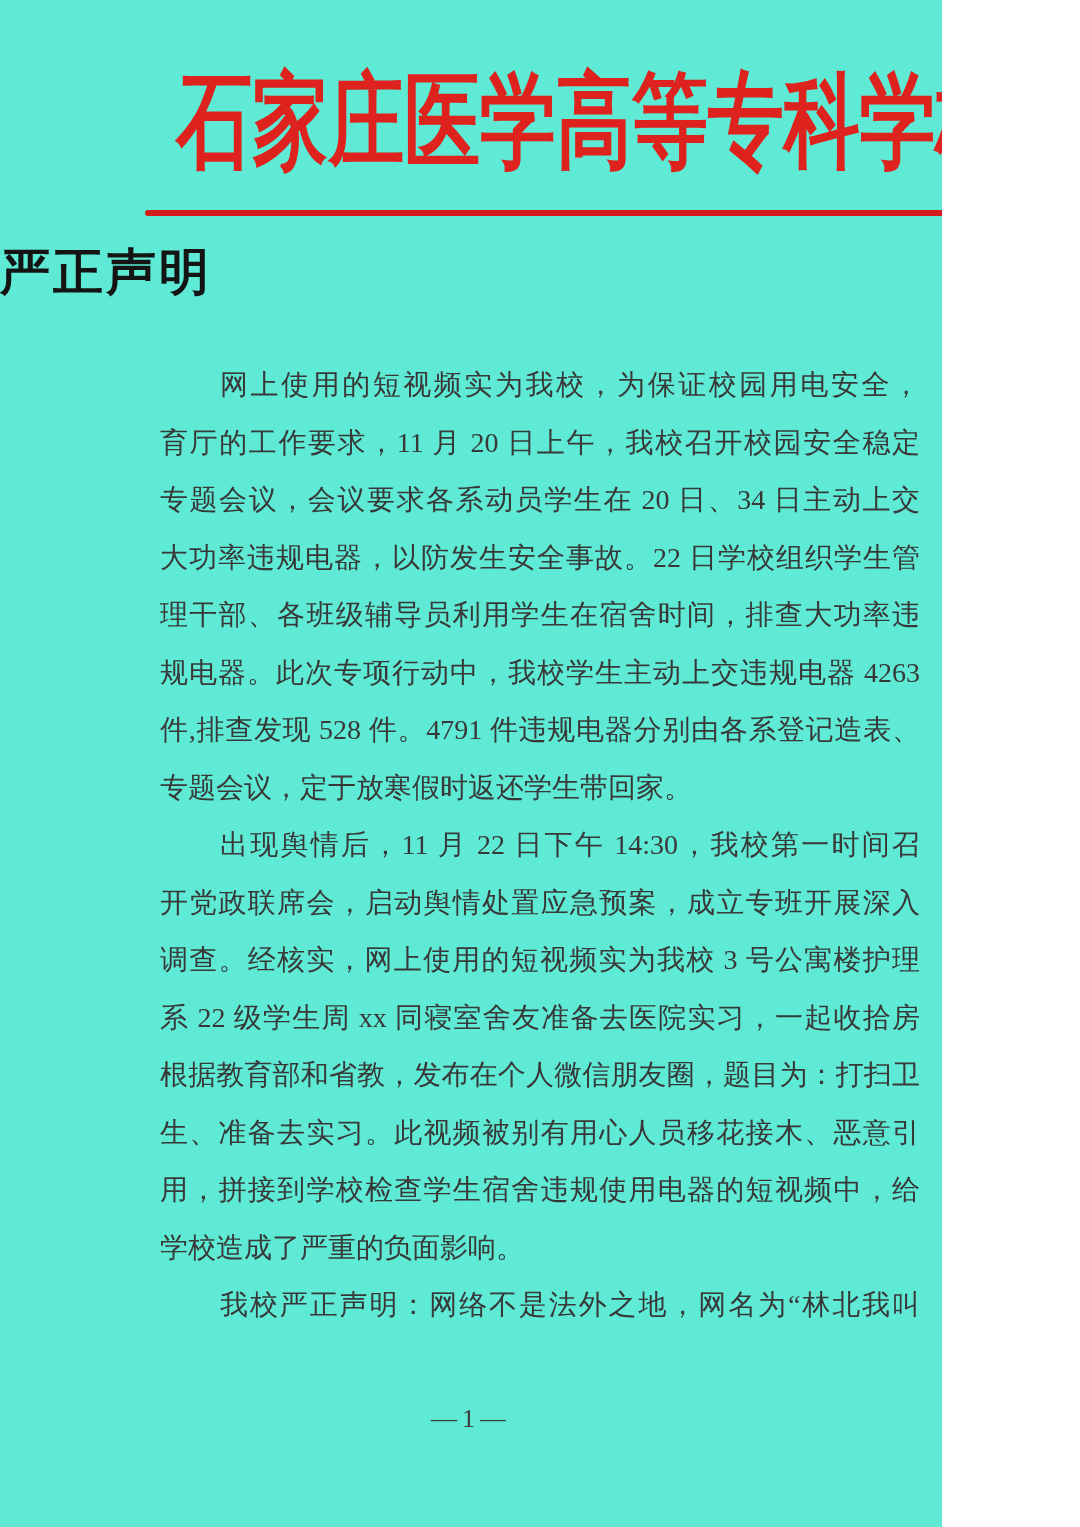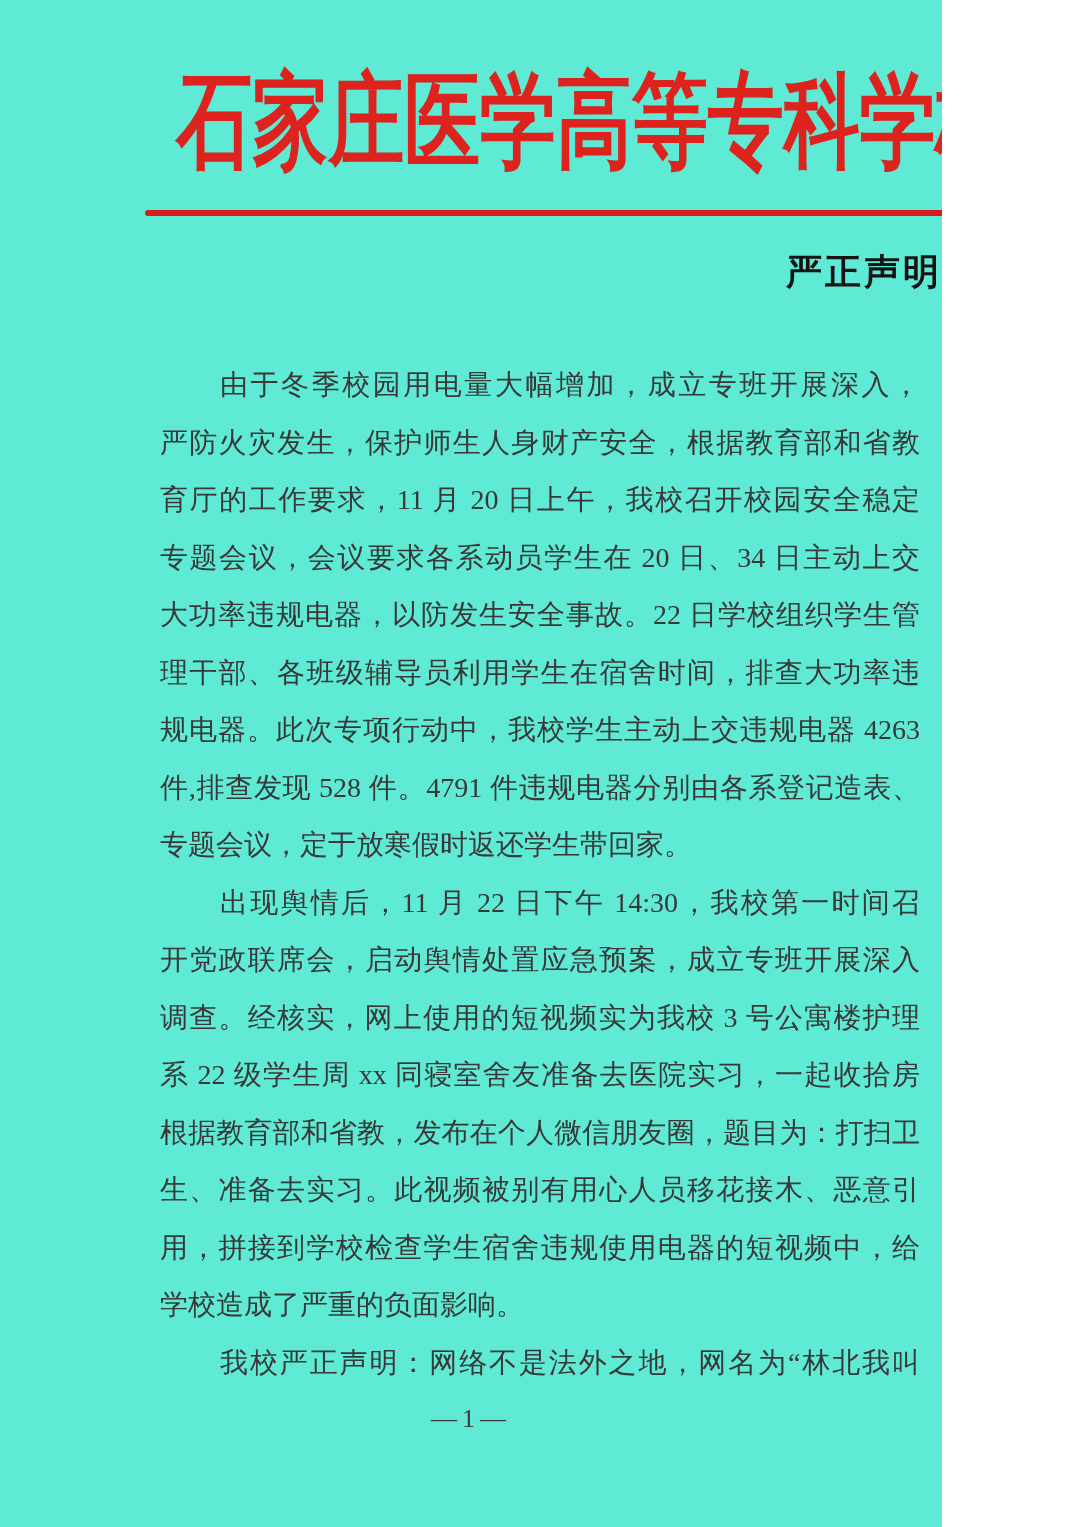--- a/index.html
+++ b/index.html
@@ -36,27 +36,26 @@
     width: 837px;
     height: 6px;
     background: #d41d1a;
     border-radius: 3px;
   }
   .doc-title {
     position: absolute;
     top: 242px;
     left: 0;
     right: 0;
-    text-align: right;
-    font-size: 36px;
+    text-align: left;
+    font-size: 50px;
     font-weight: bold;
     letter-spacing: 3px;
     color: #141414;
     line-height: 60px;
-    padding-left: 23px;
   }
   .statement-body {
     position: absolute;
     top: 356px;
     left: 160px;
     width: 760px;
     font-size: 28px;
     line-height: 57.5px;
     color: #383838;
   }
@@ -89,22 +88,21 @@
 
 <div class="page">
 
   <div class="letterhead">石家庄医学高等专科学校</div>
 
   <div class="letterhead-divider"></div>
 
   <div class="doc-title">严正声明</div>
 
   <div class="statement-body">
-      <div class="body-line indent fill">由于冬季校园用电量大幅增加，成立专班开展深入，</div>
-      <div class="body-line fill">严防火灾发生，保护师生人身财产安全，根据教育部和省教</div>
+      <div class="body-line indent fill">网上使用的短视频实为我校，为保证校园用电安全，</div>
       <div class="body-line fill">育厅的工作要求，11 月 20 日上午，我校召开校园安全稳定</div>
       <div class="body-line fill">专题会议，会议要求各系动员学生在 20 日、34 日主动上交</div>
       <div class="body-line fill">大功率违规电器，以防发生安全事故。22 日学校组织学生管</div>
       <div class="body-line fill">理干部、各班级辅导员利用学生在宿舍时间，排查大功率违</div>
       <div class="body-line fill">规电器。此次专项行动中，我校学生主动上交违规电器 4263</div>
       <div class="body-line fill">件,排查发现 528 件。4791 件违规电器分别由各系登记造表、</div>
       <div class="body-line">专题会议，定于放寒假时返还学生带回家。</div>
       <div class="body-line indent fill">出现舆情后，11 月 22 日下午 14:30，我校第一时间召</div>
       <div class="body-line fill">开党政联席会，启动舆情处置应急预案，成立专班开展深入</div>
       <div class="body-line fill">调查。经核实，网上使用的短视频实为我校 3 号公寓楼护理</div>

